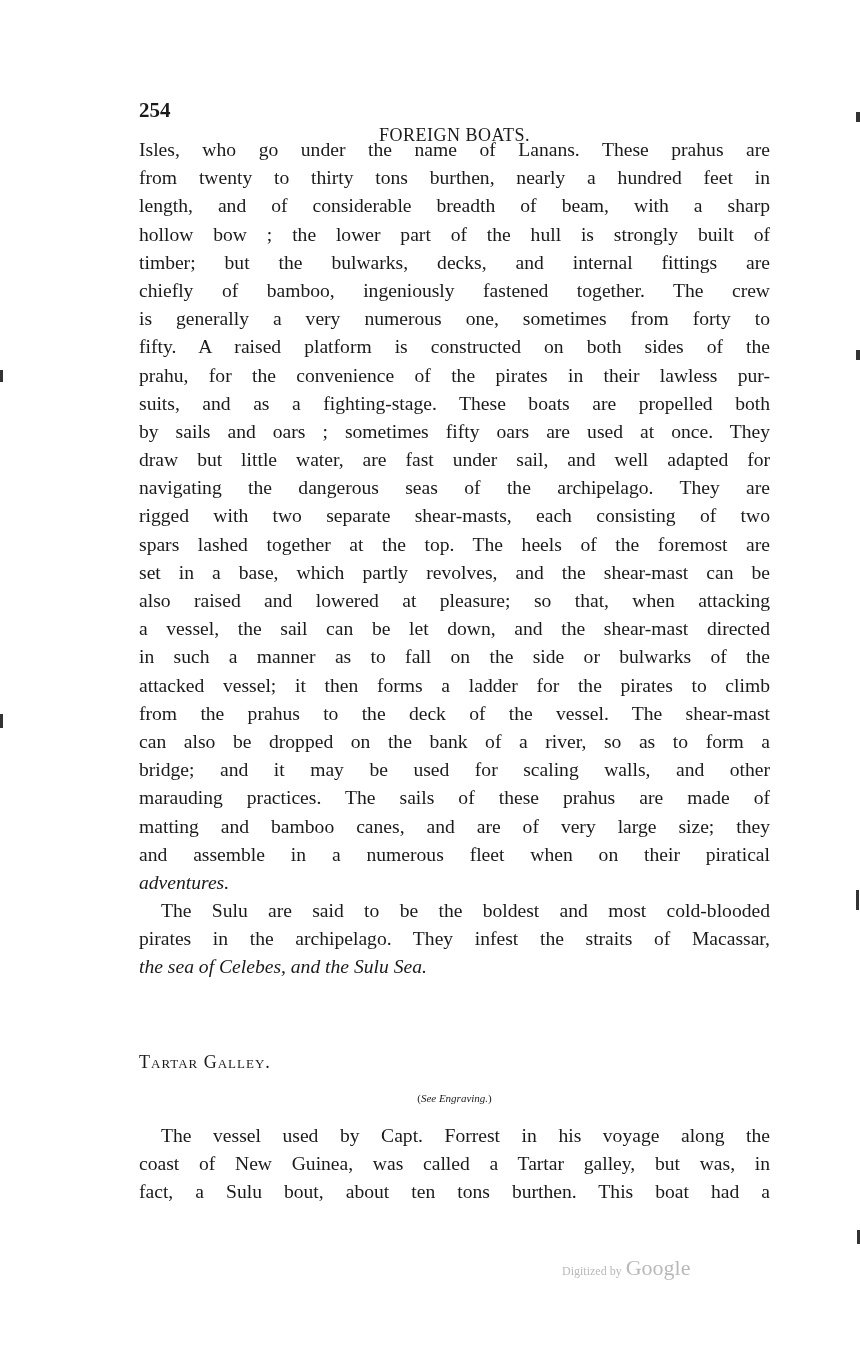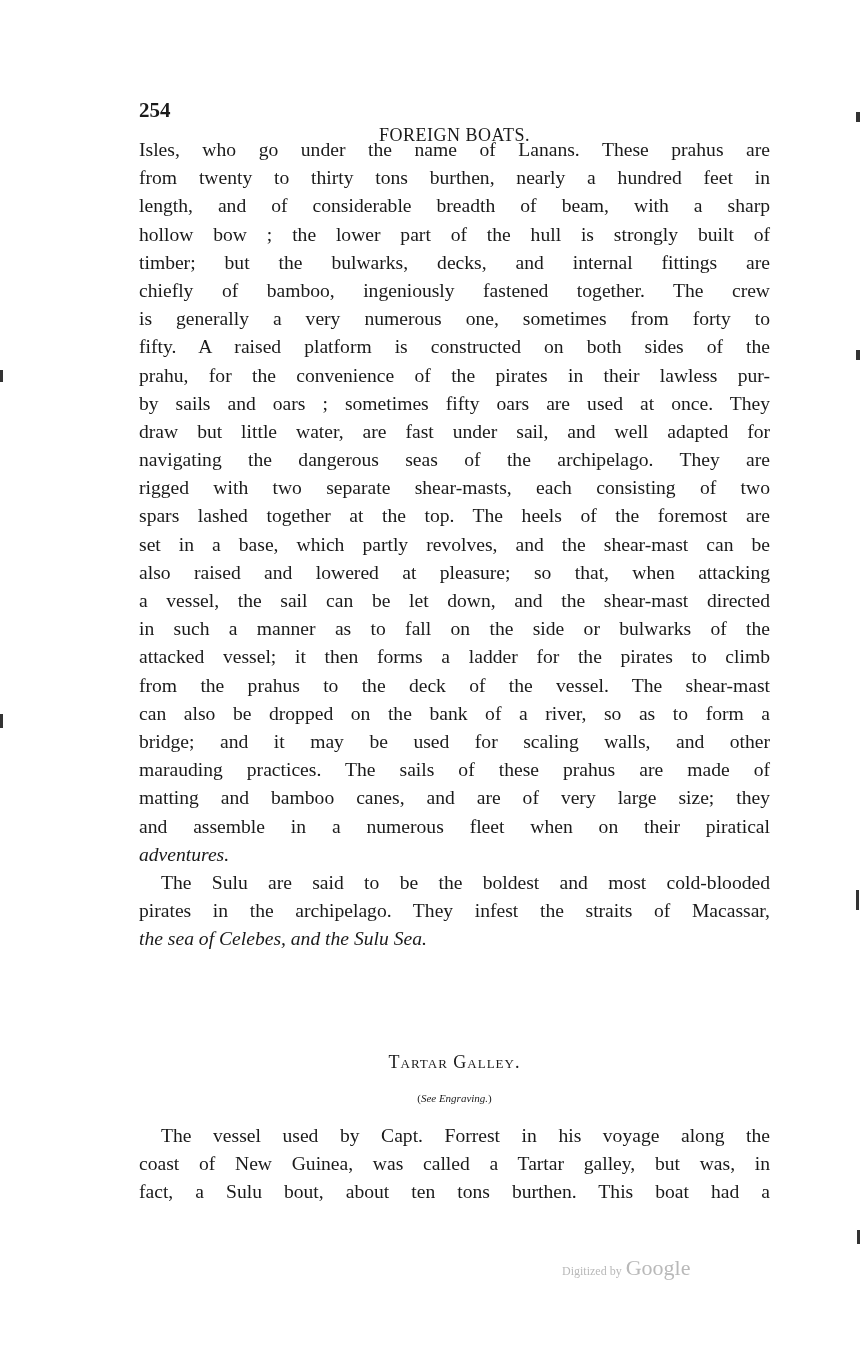--- a/index.html
+++ b/index.html
@@ -5,21 +5,21 @@
   html, body { margin: 0; padding: 0; background: #fff; }
   body { width: 860px; height: 1353px; position: relative; overflow: hidden;
          font-family: "Liberation Serif", "DejaVu Serif", serif; color: #1a1a1a; }
   .header { position: absolute; top: 90px; left: 139px; width: 631px; height: 30px; }
   .page-num { position: absolute; left: 0; top: 8px; font-size: 21px; font-weight: bold; }
   .running-title { position: absolute; left: 0; right: 0; text-align: center; top: 2px; font-size: 18px; letter-spacing: 0.5px; margin-top: 33px; }
   .body { position: absolute; left: 139px; top: 136px; width: 631px; font-size: 19.6px; line-height: 28.2px; }
   .line { display: block; text-align: justify; text-align-last: justify; white-space: nowrap; height: 28.2px; }
   .line.last { text-align-last: left; font-style: italic; }
   .indent { padding-left: 22px; }
-  .heading { position: absolute; left: 139px; width: 631px; text-align: center; font-size: 18px; letter-spacing: 1px; font-variant: small-caps; }
+  .heading { position: absolute; left: 139px; width: 631px; font-size: 18px; letter-spacing: 1px; font-variant: small-caps; }
   .sub { position: absolute; left: 139px; width: 631px; text-align: center; font-size: 11px; }
   .sub i { font-style: italic; }
   .body2 { position: absolute; left: 139px; top: 1122px; width: 631px; font-size: 19.6px; line-height: 28.2px; }
   .watermark { position: absolute; left: 562px; top: 1255px; color: #b9b9b9; }
   .wm-small { font-family: Liberation Serif, serif; font-size: 12px; }
   .wm-big { font-family: "Liberation Serif", serif; font-size: 22px; letter-spacing: 0px; }
   .mark { position: absolute; background: #333; }
 </style>
 </head>
 <body>
@@ -32,20 +32,21 @@
 <div class="body">
   <span class="line">Isles, who go under the name of Lanans.  These prahus are</span>
   <span class="line">from twenty to thirty tons burthen, nearly a hundred feet in</span>
   <span class="line">length, and of considerable breadth of beam, with a sharp</span>
   <span class="line">hollow bow ; the lower part of the hull is strongly built of</span>
   <span class="line">timber; but the bulwarks, decks, and internal fittings are</span>
   <span class="line">chiefly of bamboo, ingeniously fastened together.  The crew</span>
   <span class="line">is generally a very numerous one, sometimes from forty to</span>
   <span class="line">fifty.  A raised platform is constructed on both sides of the</span>
   <span class="line">prahu, for the convenience of the pirates in their lawless pur-</span>
+  <span class="line">suits, and as a fighting-stage.  These boats are propelled both</span>
   <span class="line">by sails and oars ; sometimes fifty oars are used at once.  They</span>
   <span class="line">draw but little water, are fast under sail, and well adapted for</span>
   <span class="line">navigating the dangerous seas of the archipelago.  They are</span>
   <span class="line">rigged with two separate shear-masts, each consisting of two</span>
   <span class="line">spars lashed together at the top. The heels of the foremost are</span>
   <span class="line">set in a base, which partly revolves, and the shear-mast can be</span>
   <span class="line">also raised and lowered at pleasure; so that, when attacking</span>
   <span class="line">a vessel, the sail can be let down, and the shear-mast directed</span>
   <span class="line">in such a manner as to fall on the side or bulwarks of the</span>
   <span class="line">attacked vessel; it then forms a ladder for the pirates to climb</span>

